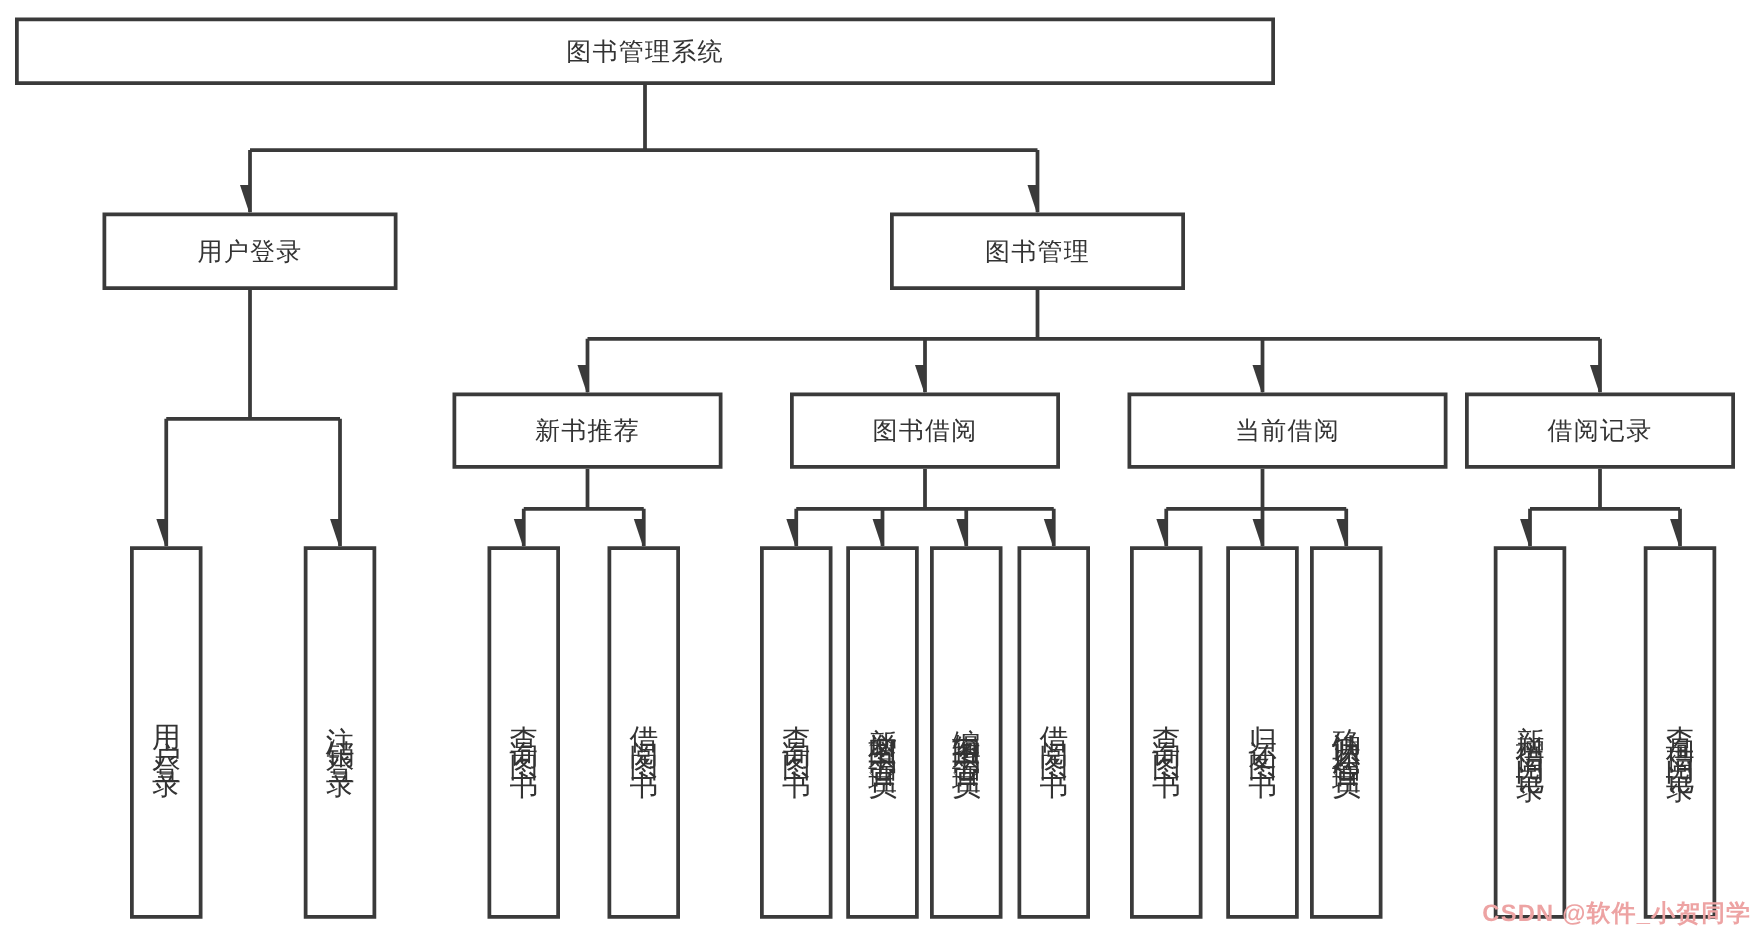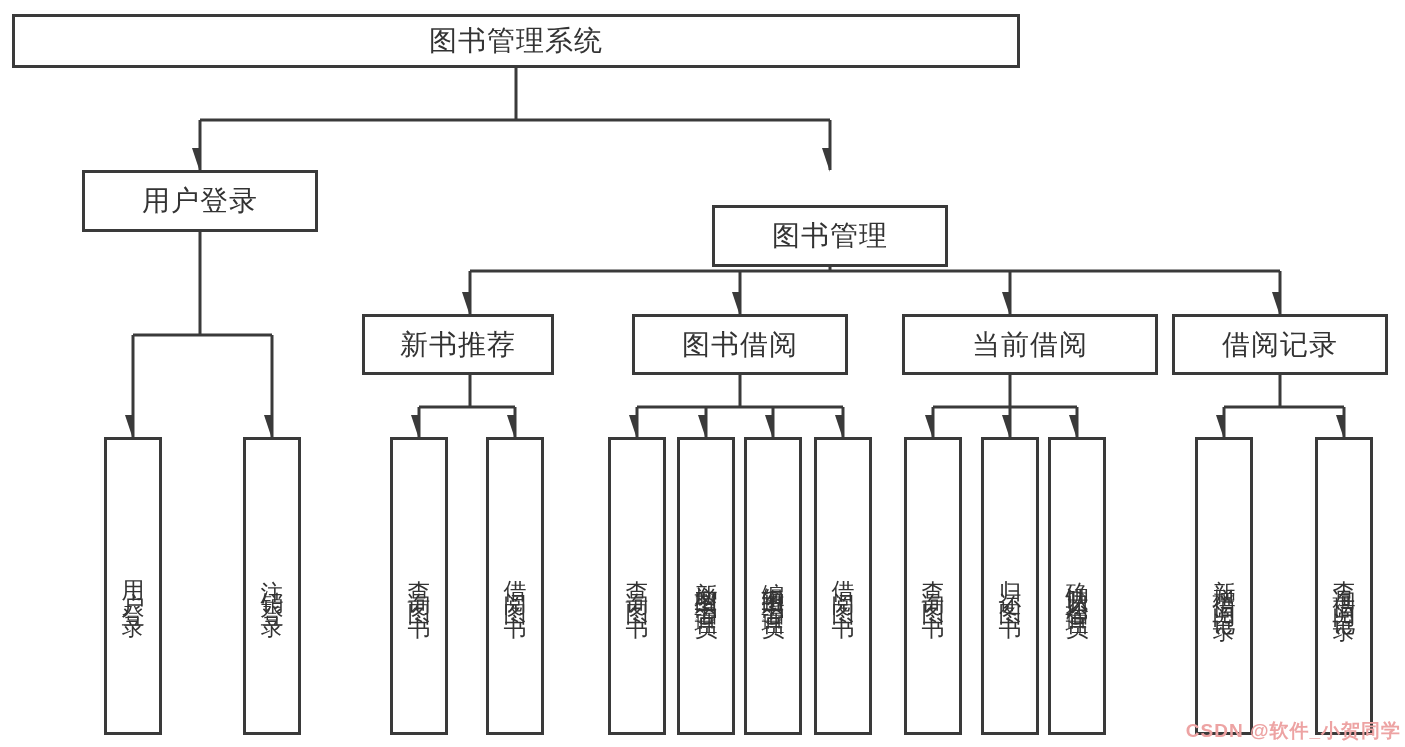--- a/index.html
+++ b/index.html
@@ -6,21 +6,21 @@
   .stage {
     position:relative; width:1405px; height:747px; background:#ffffff;
     font-family:"Liberation Sans", sans-serif; overflow:hidden;
   }
   .connectors { position:absolute; left:0; top:0; z-index:0; }
   .box {
     position:absolute; box-sizing:border-box; background:#ffffff;
     border:3px solid #3a3a3a; display:flex; align-items:center; justify-content:center;
     z-index:1; color:#333333;
   }
-  .hlabel { font-size:28px; letter-spacing:1px; white-space:nowrap; }
+  .hlabel { font-size:20px; letter-spacing:1px; white-space:nowrap; }
   .vlabel {
     writing-mode:vertical-rl; text-orientation:mixed;
     font-size:23px; line-height:1; letter-spacing:12px; white-space:nowrap;
   }
   .vlabel.med   { letter-spacing:8px; }
   .vlabel.tight { letter-spacing:5px; }
   .watermark {
     position:absolute; right:4px; top:718px; z-index:2;
     font-size:19px; color:#eda3a3; letter-spacing:1px; white-space:nowrap;font-weight:bold;
   }
@@ -66,25 +66,25 @@
     </g>
   </svg>
 
   <div class="box" style="left:12px; top:14px; width:1008px; height:54px;">
     <span class="hlabel">图书管理系统</span>
   </div>
 
   <div class="box" style="left:82px; top:170px; width:236px; height:62px;">
     <span class="hlabel">用户登录</span>
   </div>
-  <div class="box" style="left:712px; top:170px; width:236px; height:62px;margin-top:35px;">
+  <div class="box" style="left:712px; top:170px; width:236px; height:62px;">
     <span class="hlabel">图书管理</span>
   </div>
 
-  <div class="box" style="left:362px; top:314px; width:192px; height:61px;justify-content:center;">
+  <div class="box" style="left:362px; top:314px; width:216px; height:61px;justify-content:center;">
     <span class="hlabel">新书推荐</span>
   </div>
   <div class="box" style="left:632px; top:314px; width:216px; height:61px;">
     <span class="hlabel">图书借阅</span>
   </div>
   <div class="box" style="left:902px; top:314px; width:256px; height:61px;">
     <span class="hlabel">当前借阅</span>
   </div>
   <div class="box" style="left:1172px; top:314px; width:216px; height:61px;">
     <span class="hlabel">借阅记录</span>

